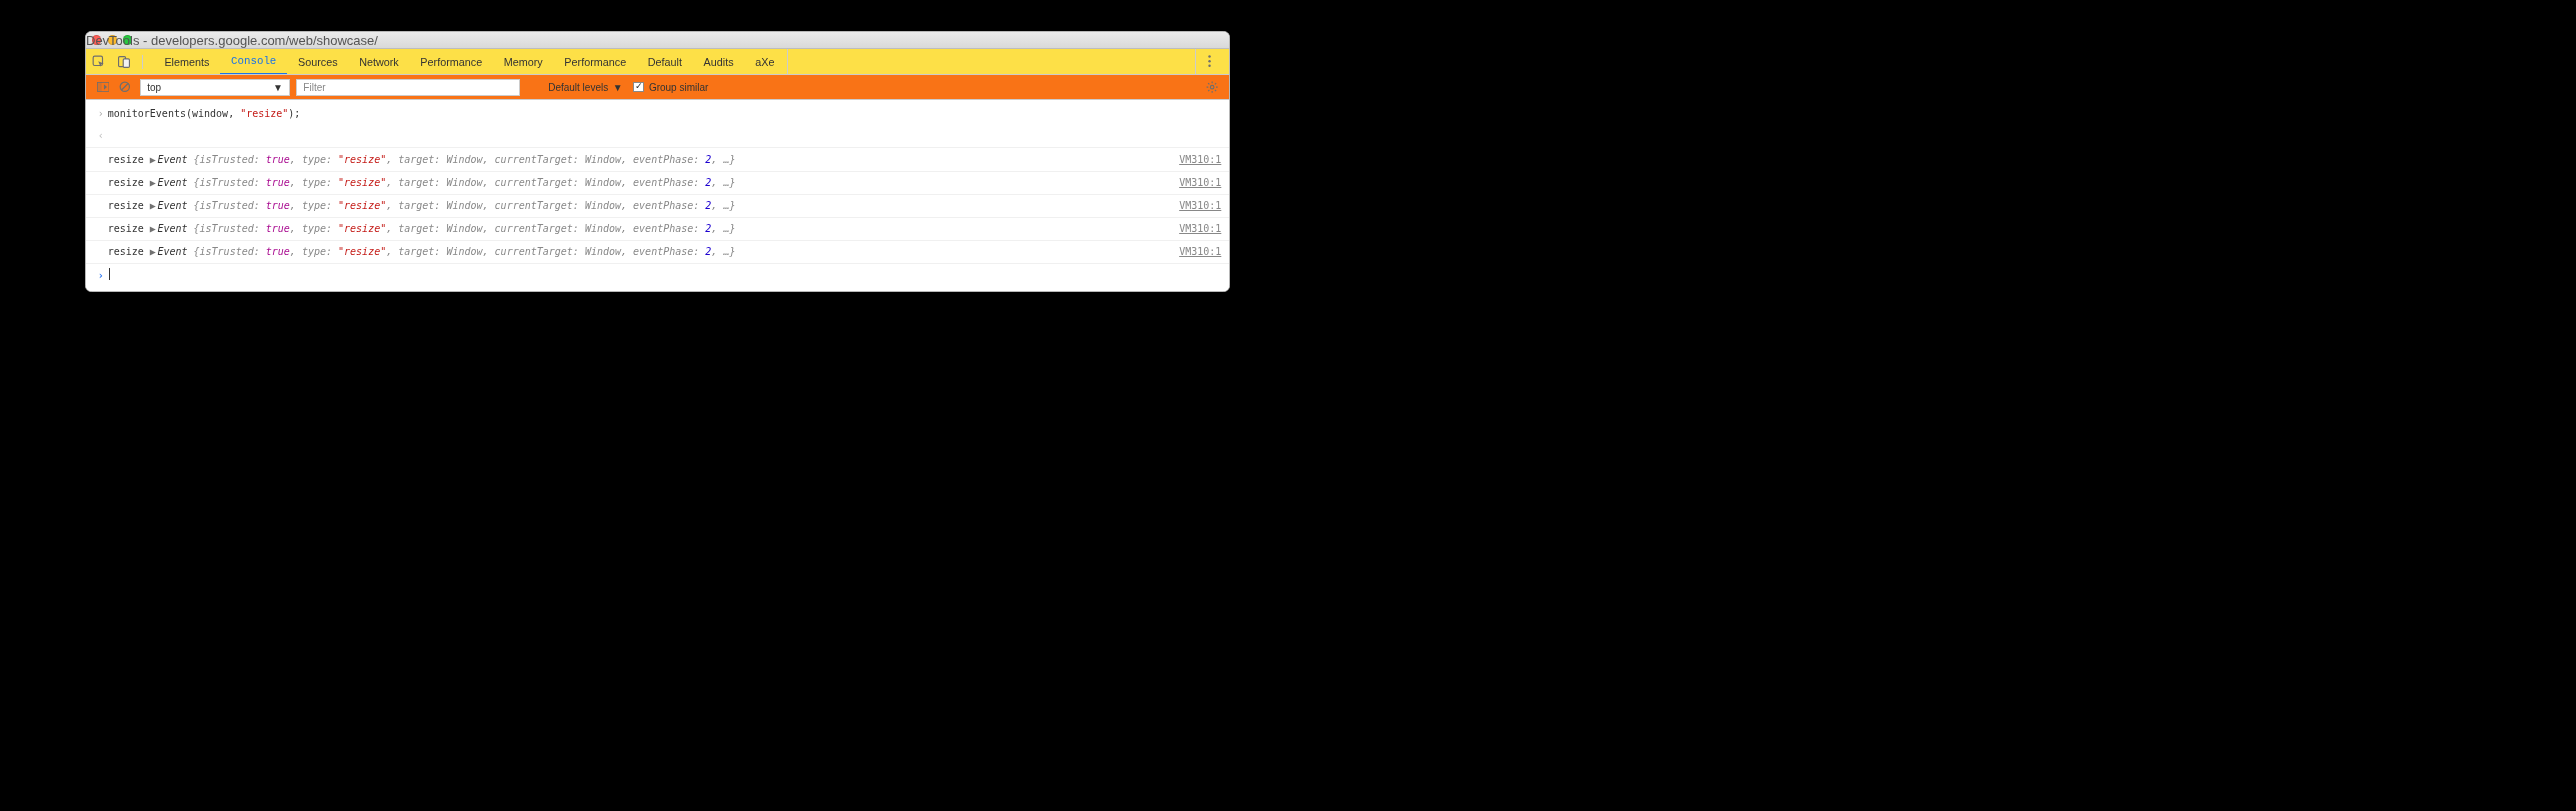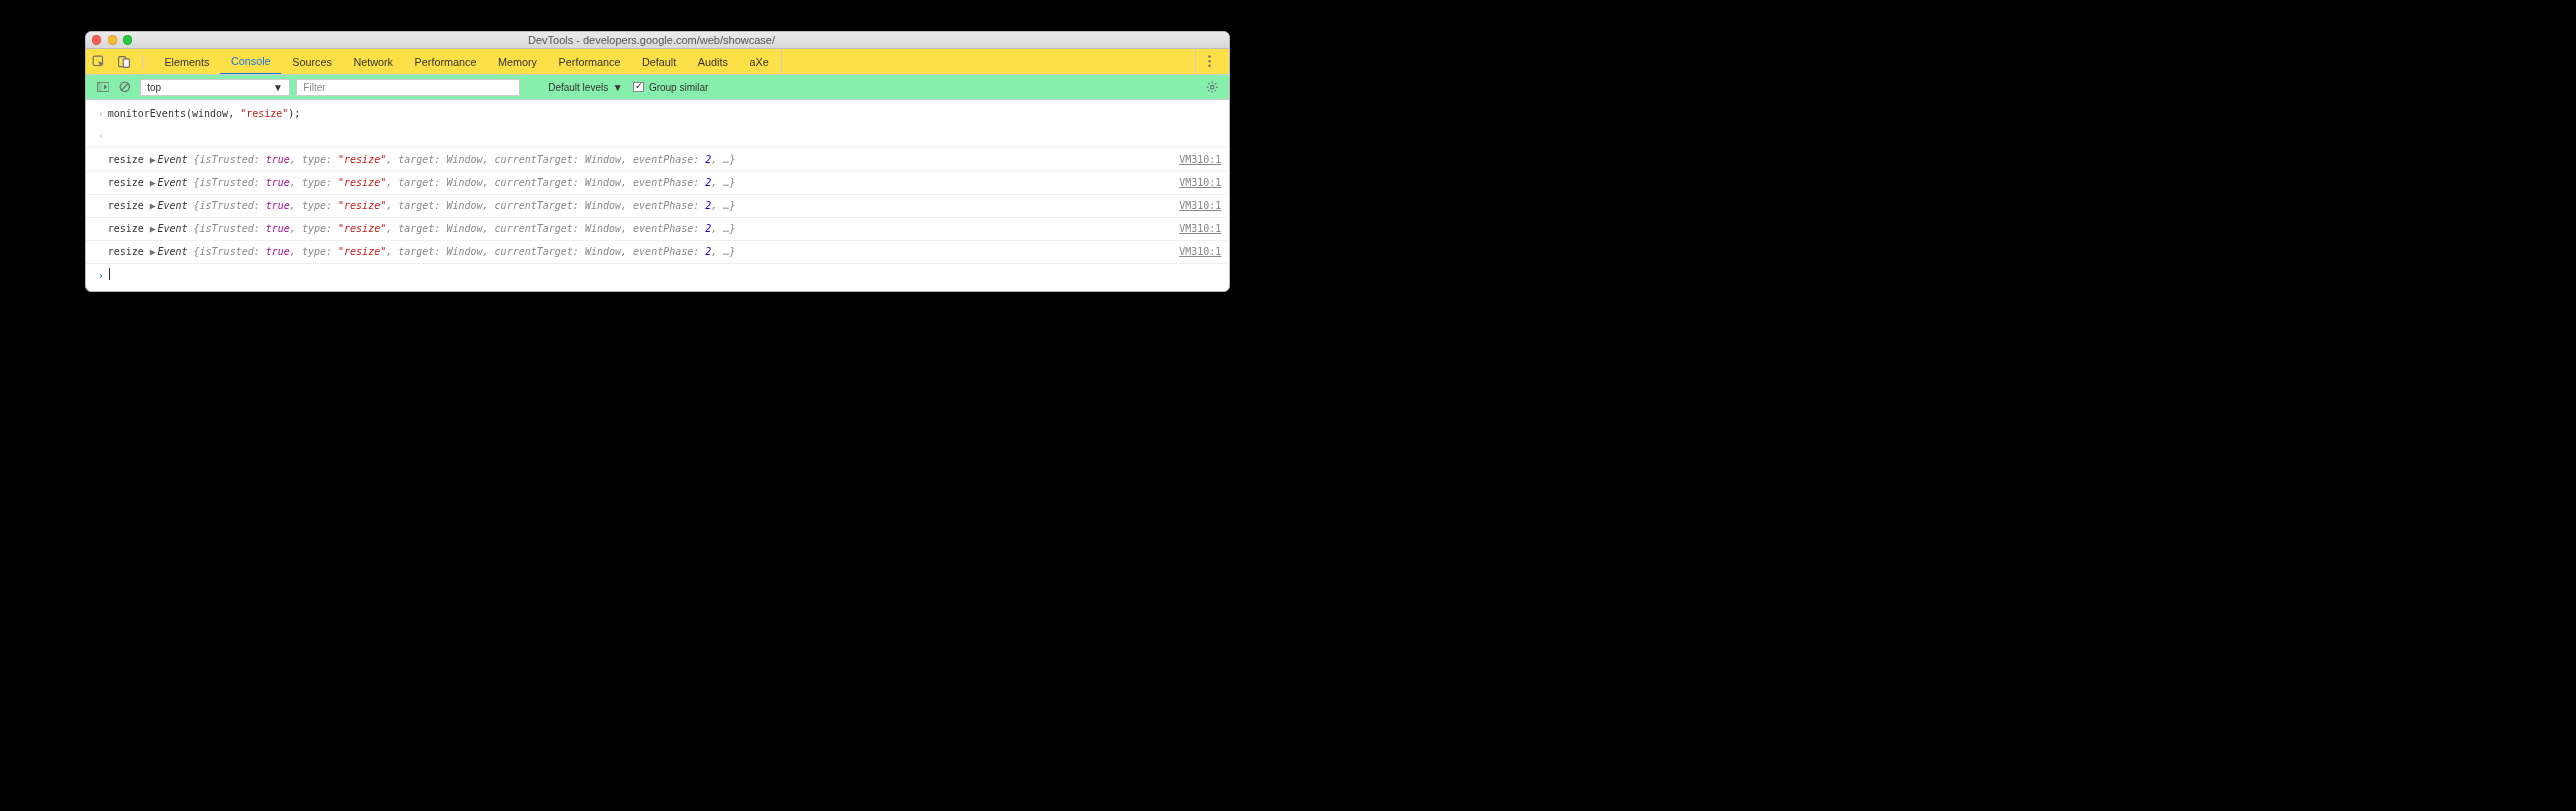--- a/index.html
+++ b/index.html
@@ -32,22 +32,22 @@
     align-items: center;
     padding: 0 6.2px;
     position: relative;
   }
   .traffic { display: flex; gap: 6.2px; align-items: center; }
   .dot { width: 9.3px; height: 9.3px; border-radius: 50%; border: 0.4px solid rgba(0,0,0,0.15); }
   .dot.red { background: #ff5f57; }
   .dot.yellow { background: #febc2e; }
   .dot.green { background: #28c840; }
   .title {
-    position: absolute; left: 0; right: 12px; text-align: center;
-    font-size: 11px; color: #545454; pointer-events: none;
+    position: absolute; left: 0; right: 12px; text-align: left;
+    font-size: 13px; color: #545454; pointer-events: none;
     font-family: -apple-system, BlinkMacSystemFont, "Helvetica Neue", Arial;
   }
   
   .tabsrow {
     height: 26px;
     background: #fde047;
     border-bottom: 0.8px solid #ccc;
     display: flex;
     align-items: center;
     padding: 0 6.2px;
@@ -56,33 +56,33 @@
     font-family: "Helvetica Neue", Arial, sans-serif;
   }
   .left-icons { display: flex; gap: 10.8px; padding-right: 10.8px; border-right: 0.8px solid #ccc; margin-right: 10.8px; align-items: center; }
   .tab {
     padding: 0 10.8px;
     height: 100%;
     display: flex; align-items: center;
     cursor: pointer;
     color: #333;
   }
-  .tab.active { color: #1a73e8; border-bottom: 1.5px solid #1a73e8; }
+  .tab.active { color: #1a73e8; border-bottom: 1.5px solid #1a73e8; font-family: Liberation Mono, monospace; }
   .tabdivider { border-right: 0.8px solid #ccc; height: 100%; margin: 0 1.5px; }
   .more {
     margin-left: auto;
     border-left: 0.8px solid #ccc;
     width: 28px; height: 100%;
     display: flex; align-items: center; justify-content: center;
     cursor: pointer;
   }
   
   .toolbar {
     height: 25px;
-    background: #86efac;
+    background: #f97316;
     border-bottom: 0.8px solid #ccc;
     display: flex;
     align-items: center;
     padding: 0 6.2px;
     font-size: 10px;
     color: #333;
     gap: 0;
   }
   .iconb {
     width: 21.6px; height: 18.5px; display: flex; align-items: center; justify-content: center;

